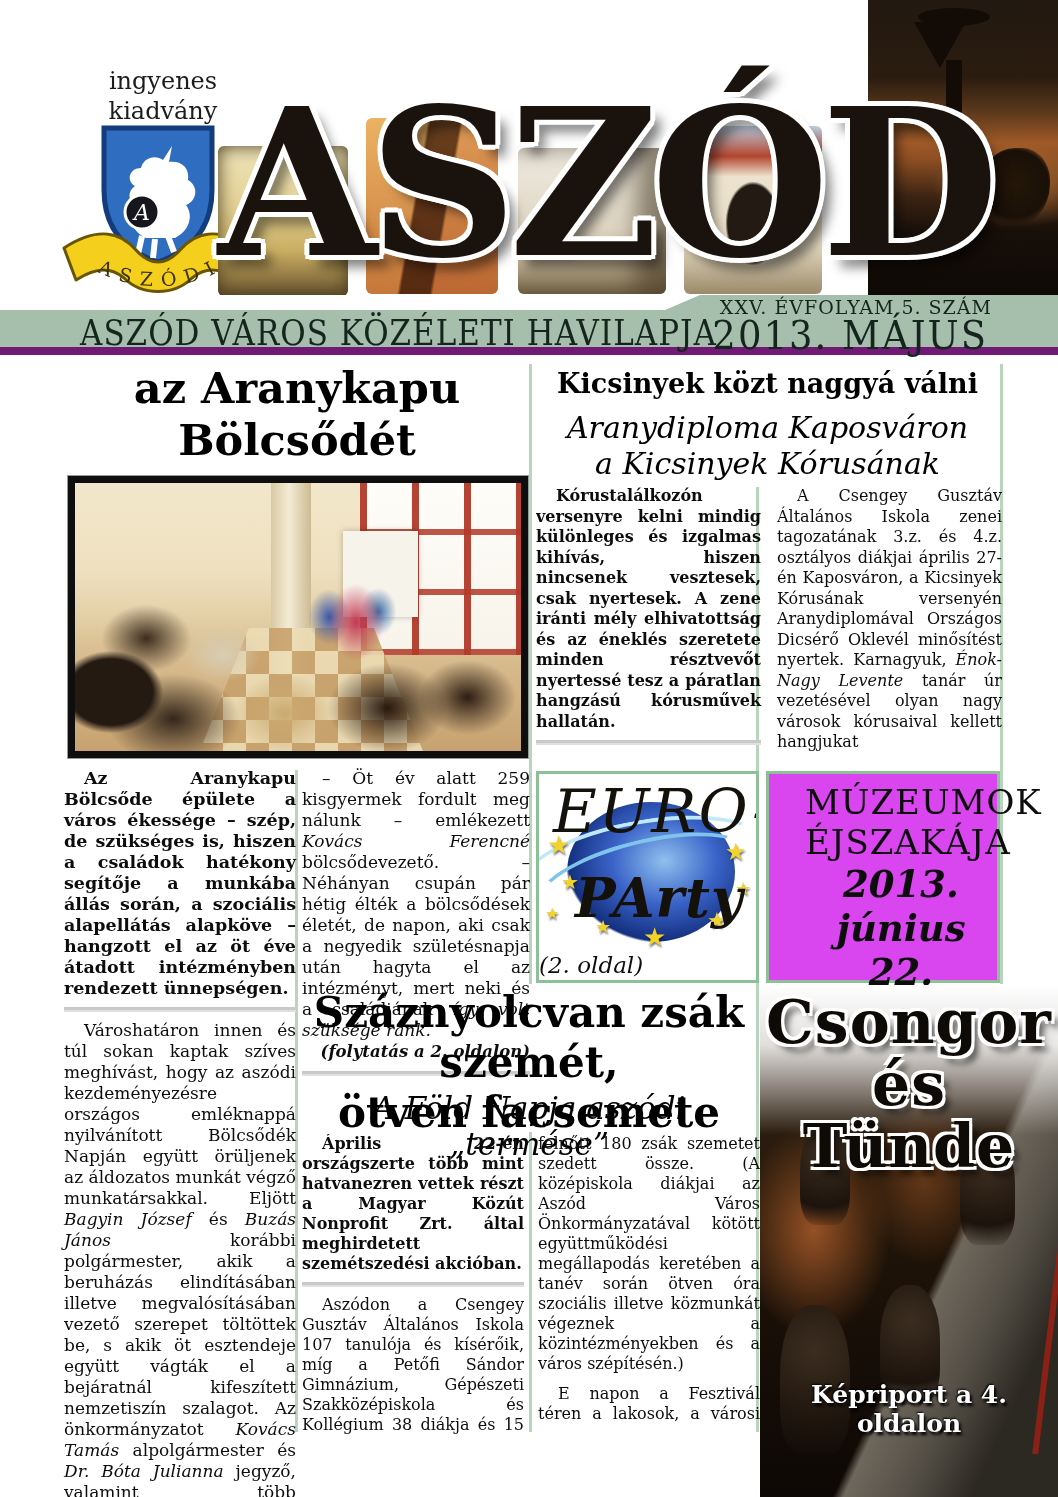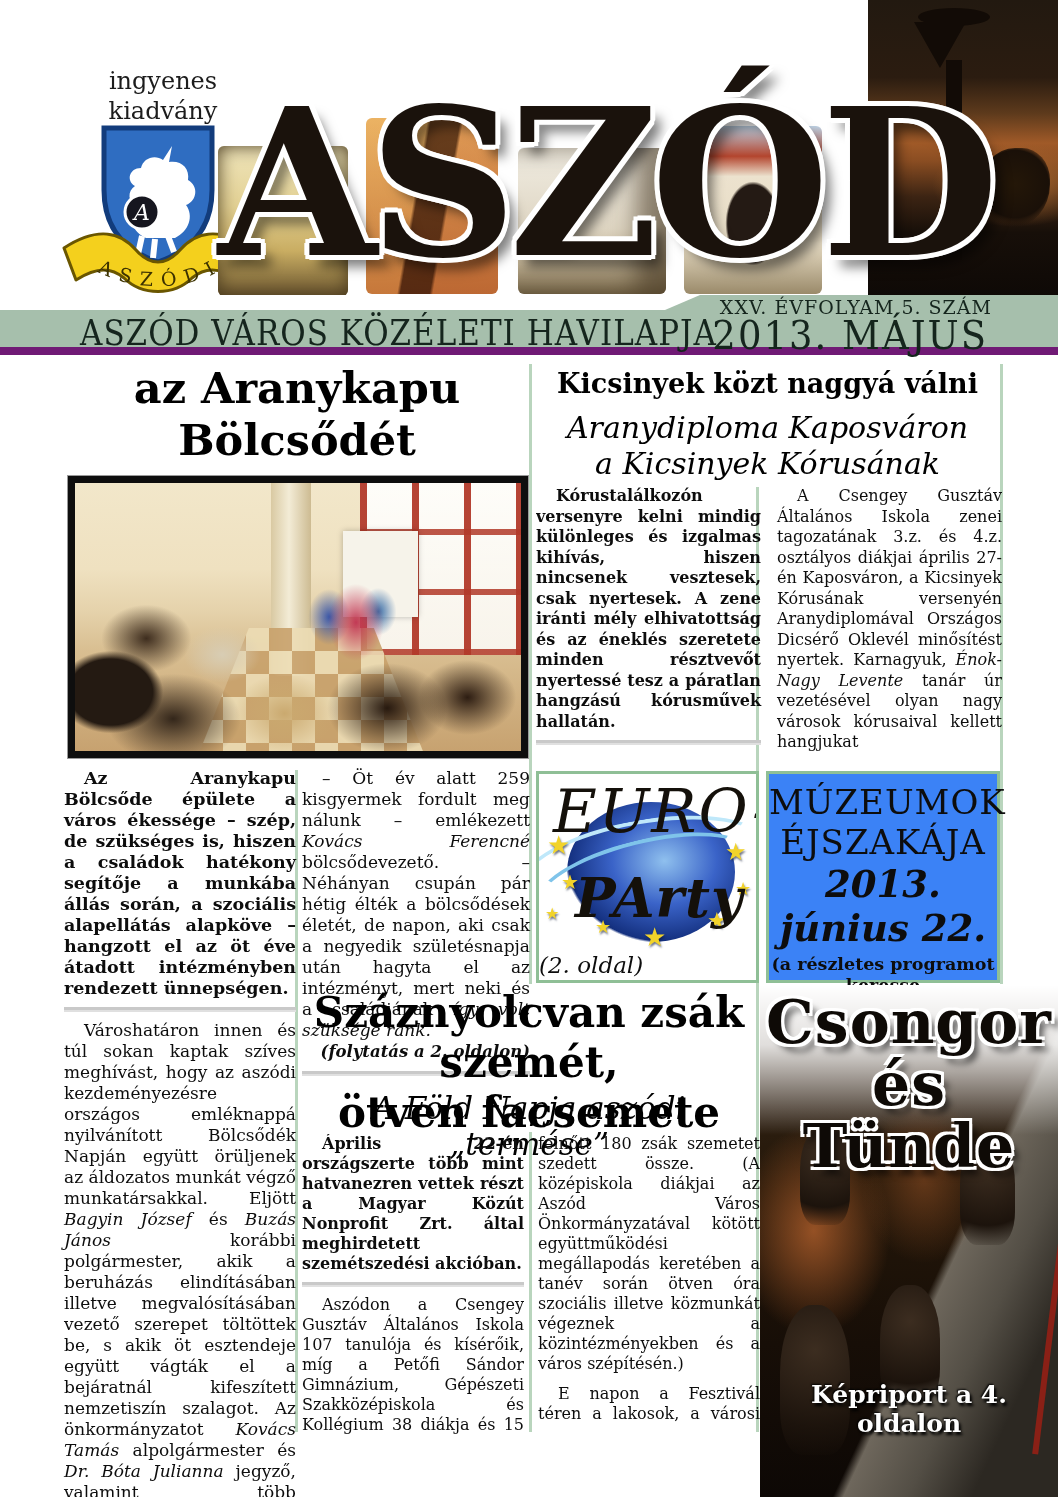--- a/index.html
+++ b/index.html
@@ -106,21 +106,21 @@
   .euro-globe { position:absolute; left:28px; top:28px; width:168px; height:140px; border-radius:50%;
     background:radial-gradient(ellipse at 58% 42%, #8fc0ee 0%, #3a63c8 38%, #14307f 70%, rgba(10,24,70,0) 72%); }
   .euro-arc { position:absolute; border:4px solid transparent; border-radius:50%; }
   .arc1 { left:-20px; top:46px; width:250px; height:90px; border-top-color:#bfe8fa; transform:rotate(-10deg); }
   .arc2 { left:-6px; top:66px; width:220px; height:76px; border-top-color:#7fc4ea; transform:rotate(-14deg); }
   .euro-star { position:absolute; font-family:"DejaVu Sans",sans-serif; color:#f2d32a; text-shadow:1px 2px 2px rgba(20,30,60,.6); }
   .euro-t1 { position:absolute; left:14px; top:2px; font-style:italic; font-size:60px; letter-spacing:2px; color:#14100a; }
   .euro-t2 { position:absolute; left:36px; top:92px; font-style:italic; font-size:54px; font-weight:bold; letter-spacing:1px; color:#14100a; }
   .euro-note { position:absolute; left:0; bottom:2px; width:100%; text-align:left; font-style:italic; font-size:23px; }
 
-  .muz-box { left:766px; top:771px; width:234px; height:212px; background:#3b82f6; text-align:center; }
+  .muz-box { left:766px; top:771px; width:234px; height:212px; background:#d946ef; text-align:center;padding-left:36px; }
   .muz1 { font-size:34px; letter-spacing:1px; line-height:40px; margin-top:8px; }
   .muz2 { font-size:34px; letter-spacing:1px; line-height:40px; }
   .muz3 { font-size:37px; font-style:italic; font-weight:bold; line-height:44px; }
   .muz4 { font-size:37px; font-style:italic; font-weight:bold; line-height:44px; }
   .muz-note { font-size:17.5px; font-weight:bold; line-height:21px; margin-top:4px; }
 
   .a3-head { left:298px; top:988px; width:462px; font-size:42px; line-height:50px; }
   .a3-sub { left:298px; top:1090px; width:462px; font-size:31px; }
   .a3-cols { left:302px; top:1134px; width:458px; height:310px; column-count:2; column-gap:14px; overflow:hidden; font-size:16px; }
   .a3-cols .bp { font-size:16px; line-height:20px; }

